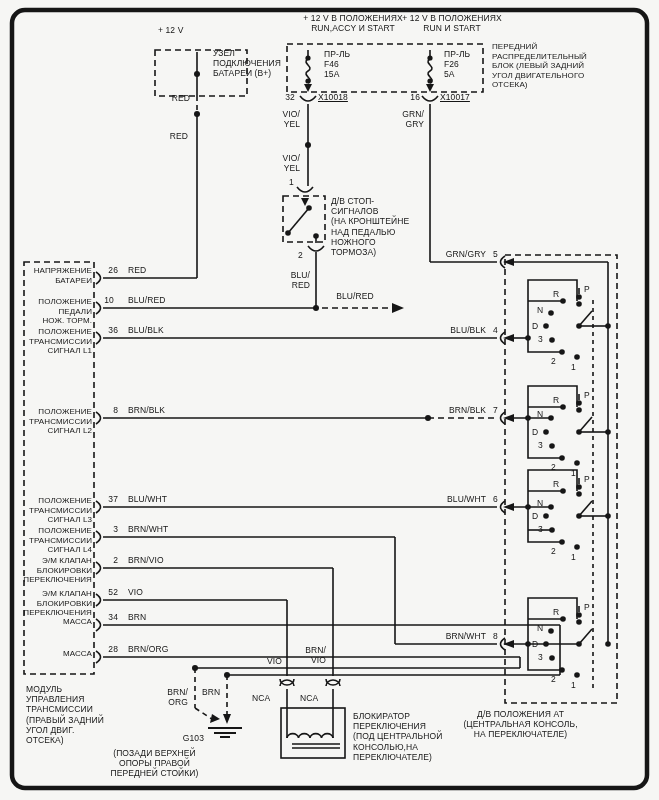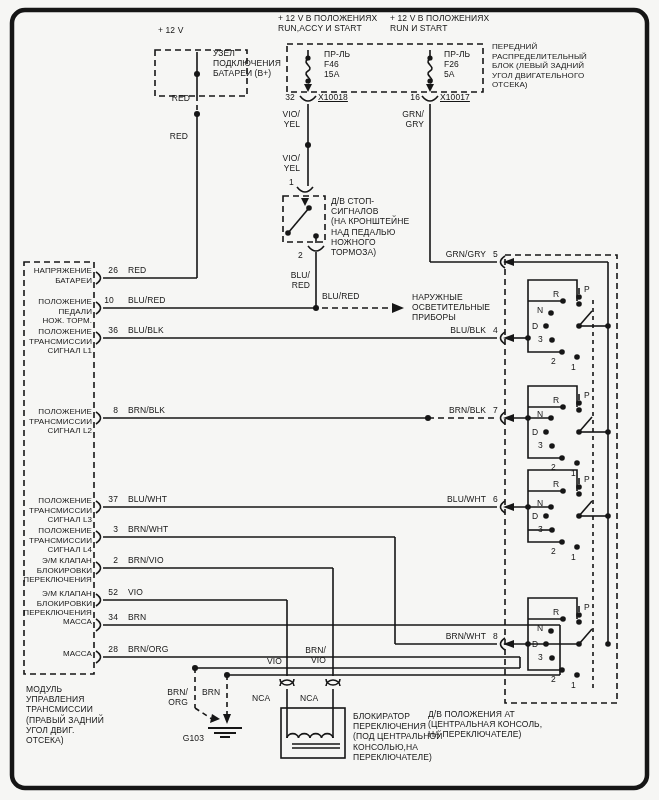--- a/index.html
+++ b/index.html
@@ -2,21 +2,21 @@
 <html><head>
 <meta charset="utf-8">
 <style>
   html,body{margin:0;padding:0;background:#e8e8e6;}
   .stage{position:relative;width:659px;height:800px;background:#f6f6f4;overflow:hidden;
          font-family:"Liberation Sans",sans-serif;color:#161616;}
   svg{position:absolute;left:0;top:0;}
   .lbl{position:absolute;font-size:8.5px;line-height:1.2;white-space:pre-line;
        letter-spacing:.1px;color:#161616;}
   .r{text-align:right;}
-  .c{}
+  .c{text-align:center;}
   .f8{font-size:8px;}
   .und{text-decoration:underline;}
 </style>
 </head>
 <body>
 
 <div class="stage">
 
 <svg width="659" height="800" viewBox="0 0 659 800">
   <g stroke="#161616" stroke-width="1.6" fill="none">
@@ -256,23 +256,20 @@
 <div class="lbl" style="left:331px;top:196px;width:110px;">Д/В СТОП-
 СИГНАЛОВ
 (НА КРОНШТЕЙНЕ
 НАД ПЕДАЛЬЮ
 НОЖНОГО
 ТОРМОЗА)</div>
 <div class="lbl r" style="left:272px;top:270px;width:38px;">BLU/
 RED</div>
 
 <div class="lbl c" style="left:322px;top:291px;width:66px;">BLU/RED</div>
-<div class="lbl" style="left:412px;top:292px;width:110px;">НАРУЖНЫЕ
-ОСВЕТИТЕЛЬНЫЕ
-ПРИБОРЫ</div>
 
 <div class="lbl r" style="left:420px;top:249px;width:66px;">GRN/GRY</div>
 <div class="lbl" style="left:493px;top:249px;width:12px;">5</div>
 <div class="lbl r" style="left:420px;top:325px;width:66px;">BLU/BLK</div>
 <div class="lbl" style="left:493px;top:325px;width:12px;">4</div>
 <div class="lbl r" style="left:420px;top:405px;width:66px;">BRN/BLK</div>
 <div class="lbl" style="left:493px;top:405px;width:12px;">7</div>
 <div class="lbl r" style="left:420px;top:494px;width:66px;">BLU/WHT</div>
 <div class="lbl" style="left:493px;top:494px;width:12px;">6</div>
 <div class="lbl r" style="left:420px;top:631px;width:66px;">BRN/WHT</div>
@@ -384,14 +381,17 @@
 <div class="lbl" style="left:353px;top:711px;width:120px;">БЛОКИРАТОР
 ПЕРЕКЛЮЧЕНИЯ
 (ПОД ЦЕНТРАЛЬНОЙ
 КОНСОЛЬЮ,НА
 ПЕРЕКЛЮЧАТЕЛЕ)</div>
 
 <div class="lbl r" style="left:154px;top:687px;width:34px;">BRN/
 ORG</div>
 <div class="lbl" style="left:202px;top:687px;width:26px;">BRN</div>
 <div class="lbl r" style="left:168px;top:733px;width:36px;">G103</div>
+<div class="lbl c" style="left:72px;top:748px;width:165px;">(ПОЗАДИ ВЕРХНЕЙ
+ОПОРЫ ПРАВОЙ
+ПЕРЕДНЕЙ СТОЙКИ)</div>
 
 </div>
 
 </body></html>

